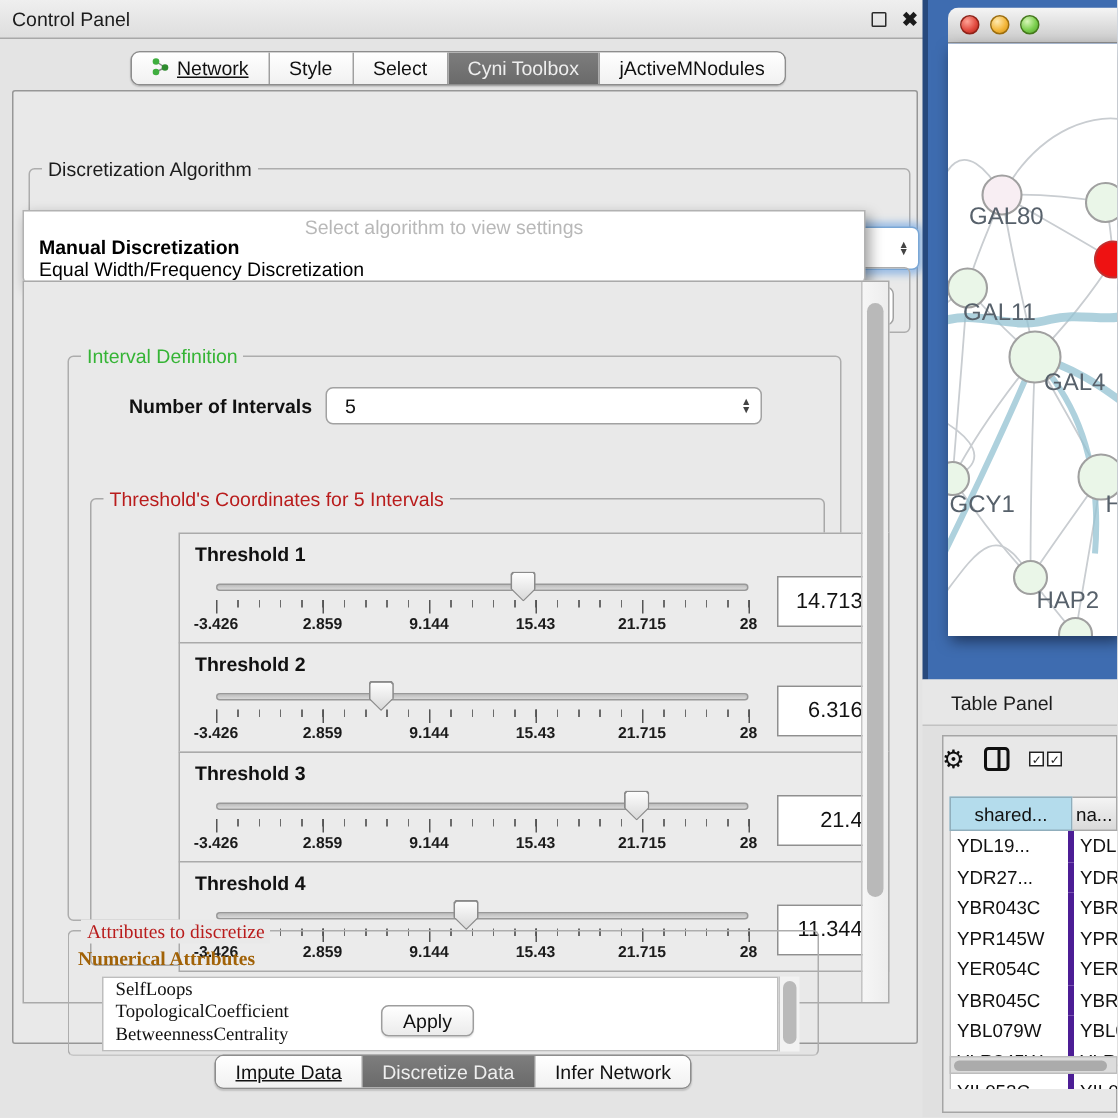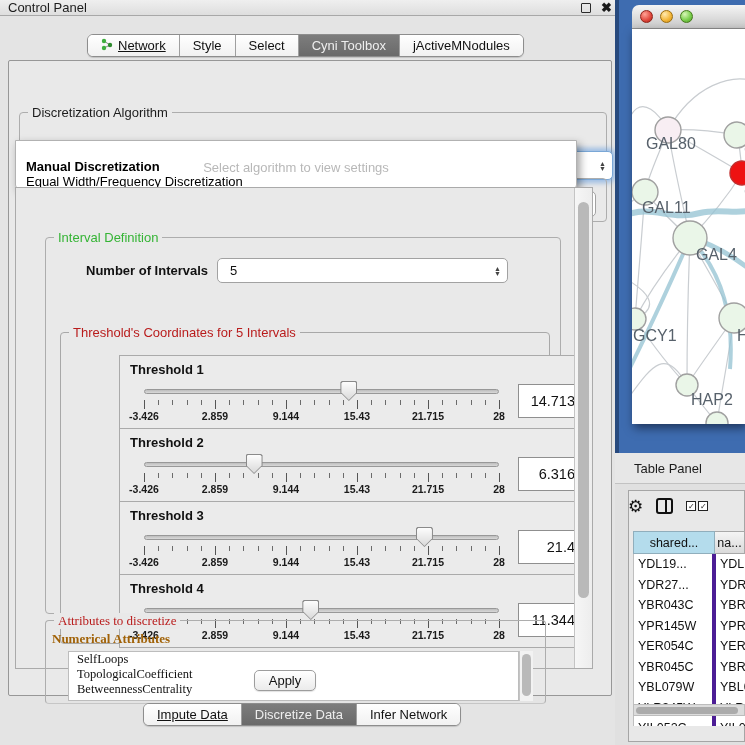--- a/index.html
+++ b/index.html
@@ -2,21 +2,21 @@
 <html><head>
 <meta charset="utf-8">
 <style>
   * { margin:0; padding:0; box-sizing:border-box; }
   html,body { width:745px; height:745px; }
   body { font-family:"Liberation Sans", sans-serif; background:#e4e4e4; overflow:hidden; }
   #screen { position:relative; width:745px; height:745px; background:#e4e4e4; overflow:hidden; }
   .abs { position:absolute; }
 
   
-  #cp-titlebar { left:0; top:0; width:620px; height:16px;
+  #cp-titlebar { left:0; top:0; width:620px; height:26px;
     background:linear-gradient(#efefef,#dedede); border-bottom:1px solid #a8a8a8;
     display:flex; align-items:center; padding:0 8px; font-size:13px; color:#1c1c1c; }
   #cp-title { flex:0 0 auto; }
   #cp-spacer { flex:1; }
   .float-icon { width:10px; height:10px; border:1.5px solid #2b2b2b; border-radius:1px; margin-right:10px; }
   .close-icon { font-size:13px; font-weight:bold; color:#1a1a1a; line-height:10px; }
 
   .seg-tabs { display:flex; height:23px; border:1px solid #8d8d8d; border-radius:6px; overflow:hidden;
     background:#fff; box-shadow:0 1px 1px rgba(0,0,0,.15); }
   .seg-tab { display:flex; align-items:center; gap:5px; padding:0 13px; font-size:13px; color:#111;
@@ -40,21 +40,21 @@
     display:flex; align-items:center; font-size:13px; color:#111; padding:0 6px 0 12px; }
   .combo .cv { flex:1; overflow:hidden; white-space:nowrap; }
   .spinner { display:flex; flex-direction:column; align-items:center; line-height:5px; color:#444;
     font-size:7px; padding-left:6px; }
   #algo-combo { left:20px; top:90px; width:584px; height:29px;
     border:1px solid #7aa7d6; box-shadow:0 0 5px 3px rgba(105,160,225,.6); }
 
   #algo-popup { left:6px; top:79px; width:562px; height:49px; background:#ffffff;
     border:1px solid #b2b2b2; border-radius:0 0 4px 4px; box-shadow:3px 4px 9px rgba(0,0,0,.38);
     font-size:13px; overflow:hidden; }
-  #algo-popup .ph { text-align:center; color:#b8b8b8; padding-top:19px; height:17px; }
+  #algo-popup .ph { text-align:center; color:#b8b8b8; padding-top:3px; height:17px; }
   .popup-opt { padding:0 10px; height:14.5px; line-height:14.5px; color:#000; }
   .popup-opt.sel { font-weight:bold; }
 
   #scrollpane { left:6px; top:126px; width:578px; height:482px; border:1px solid #aaaaaa; background:#e9e9e9; }
 
   .vscroll { position:absolute; background:linear-gradient(90deg,#f6f6f6,#ededed);
     border-left:1px solid #c4c4c4; }
   .vthumb { position:absolute; left:3px; width:11px; border-radius:6px; background:#b9b9b9; }
 
   

